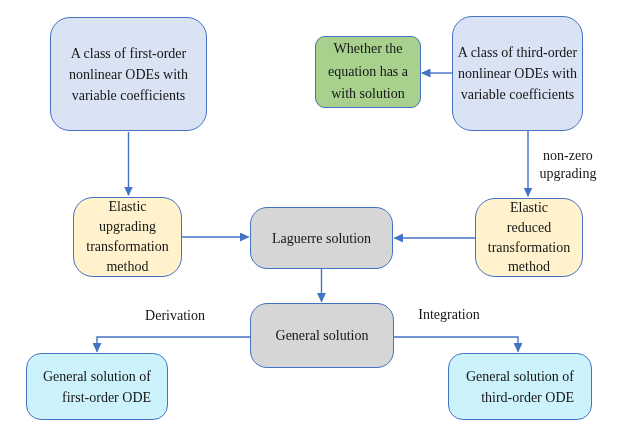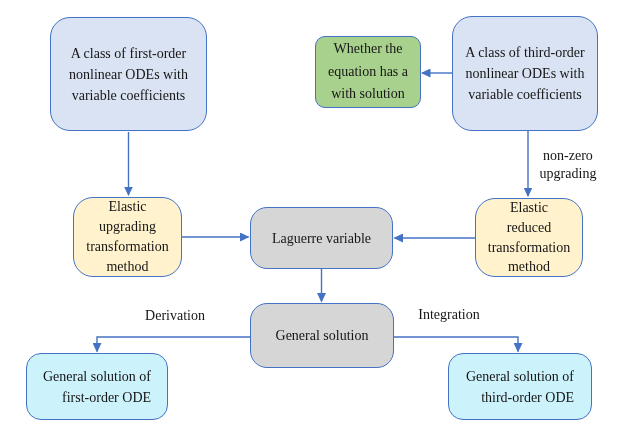--- a/index.html
+++ b/index.html
@@ -84,35 +84,35 @@
 nonlinear ODEs with
 variable coefficients</span>
   </div>
 
   <div class="node fill-green" style="left:315px; top:36px; width:106px; height:72px;">
     <span class="node-label">Whether the
 equation has a
 with solution</span>
   </div>
 
-  <div class="node fill-blue" style="left:452px; top:16px; width:146px; height:115px;">
+  <div class="node fill-blue" style="left:452px; top:16px; width:131px; height:115px;">
     <span class="node-label">A class of third-order
 nonlinear ODEs with
 variable coefficients</span>
   </div>
 
   <div class="node fill-cream" style="left:73px; top:197px; width:109px; height:80px;">
     <span class="node-label">Elastic
 upgrading
 transformation
 method</span>
   </div>
 
   <div class="node fill-gray" style="left:250px; top:207px; width:143px; height:62px;">
-    <span class="node-label">Laguerre variable</span>
+    <span class="node-label">Laguerre solution</span>
   </div>
 
   <div class="node fill-cream" style="left:475px; top:198px; width:108px; height:79px;">
     <span class="node-label">Elastic
 reduced
 transformation
 method</span>
   </div>
 
   <div class="node fill-gray" style="left:250px; top:303px; width:144px; height:65px;">

